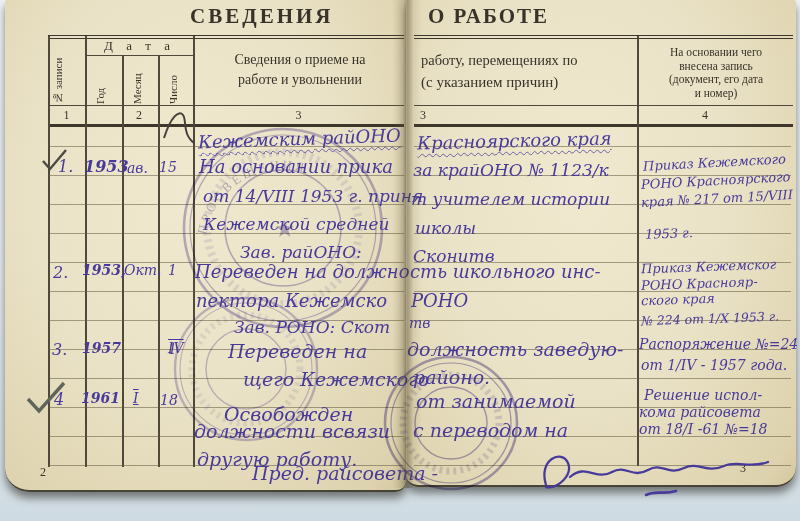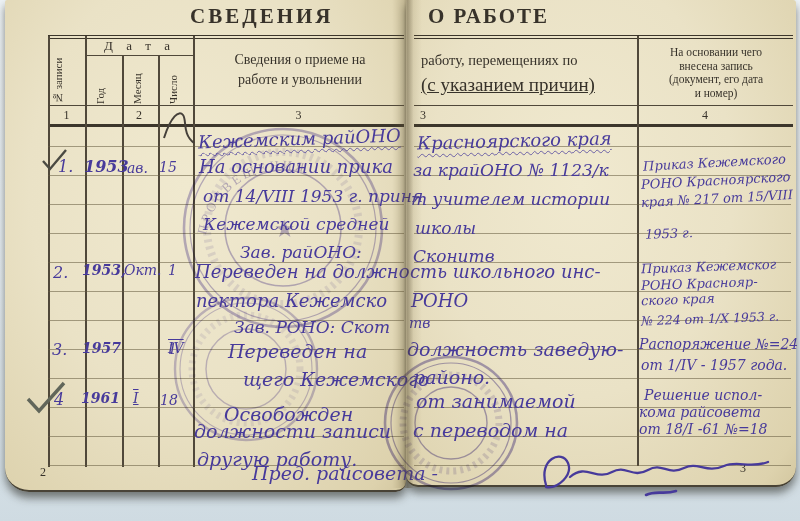--- a/index.html
+++ b/index.html
@@ -73,21 +73,21 @@
 
   <div class="abs print title" style="left:428px;top:4px;letter-spacing:2px;">О РАБОТЕ</div>
 
   <div class="dline" style="left:414px;top:35px;width:379px;"></div>
   <div class="hline" style="left:414px;top:105px;width:379px;"></div>
   <div class="heavy" style="left:414px;top:124px;width:379px;"></div>
   <div class="vline" style="left:637px;top:36px;height:430px;"></div>
   <div class="ruled" style="left:414px;top:118px;width:377px;height:350px;"></div>
 
   <div class="abs print" style="left:421px;top:52px;width:215px;font-size:14.5px;">работу, перемещениях по</div>
-  <div class="abs print" style="left:421px;top:74px;width:215px;font-size:19px;text-decoration:underline;">(с указанием причин)</div>
+  <div class="abs print" style="left:421px;top:74px;width:215px;font-size:15px;">(с указанием причин)</div>
 
   <div class="abs print hdr" style="left:640px;top:46px;width:152px;font-size:11.5px;line-height:13.5px;">
     <span style="display:block">На основании чего</span>
     <span style="display:block">внесена запись</span>
     <span style="display:block">(документ, его дата</span>
     <span style="display:block">и номер)</span>
   </div>
 
   <div class="abs print" style="left:420px;top:108px;font-size:12px;">3</div>
   <div class="abs print hdr" style="left:640px;top:108px;width:130px;font-size:12px;">4</div>
@@ -166,21 +166,21 @@
 
   <svg style="left:24px;top:379px;" width="44" height="36">
     <path d="M4,20 L15,32 L40,4" fill="none" stroke="#61665a" stroke-width="3.4"></path>
   </svg>
   <div class="abs hw f16" style="left:54px;top:390px;">4</div>
   <div class="abs hw f14 bold" style="left:81px;top:390px;">1961</div>
   <div class="abs hw f14 rnb" style="left:133px;top:390px;">I</div>
   <div class="abs hw f14" style="left:160px;top:392px;">18</div>
 
   <div class="abs hw f19" style="left:224px;top:391px;margin-top:12px;">Освобожден</div>
-  <div class="abs hw f19" style="left:194px;top:420px;">должности записи</div>
+  <div class="abs hw f19" style="left:194px;top:420px;">должности всвязи</div>
   <div class="abs hw f19" style="left:197px;top:448px;">другую работу.</div>
 
   <div class="abs hw f19" style="left:252px;top:462px;">Пред. райсовета -</div>
 
   <div class="abs hw f18 wavy" style="left:417px;top:130px;transform:rotate(-1.5deg);">Красноярского края</div>
 
   <div class="abs hw f17" style="left:413px;top:160px;">за крайОНО № 1123/к</div>
   <div class="abs hw f17" style="left:411px;top:189px;">т учителем истории</div>
   <div class="abs hw f17" style="left:415px;top:218px;text-align:right;">школы</div>
   <div class="abs hw f17" style="left:413px;top:246px;">Сконитв</div>

